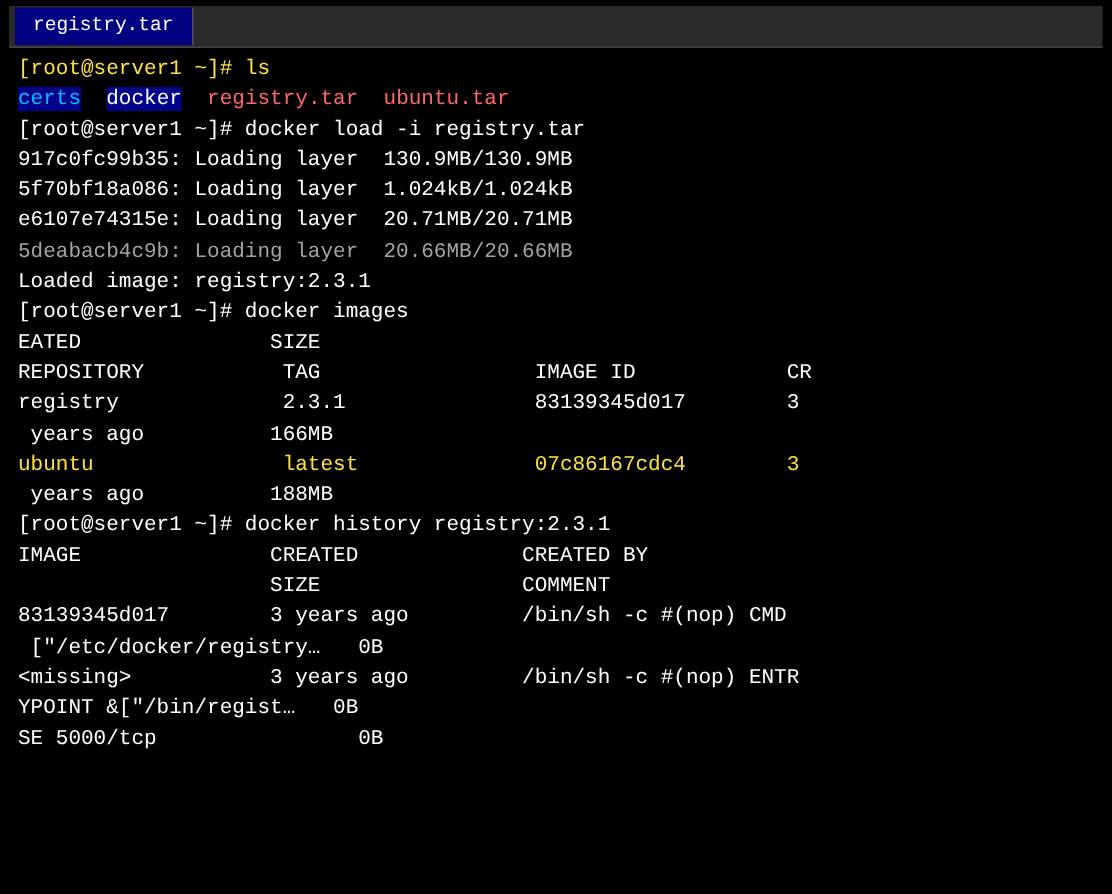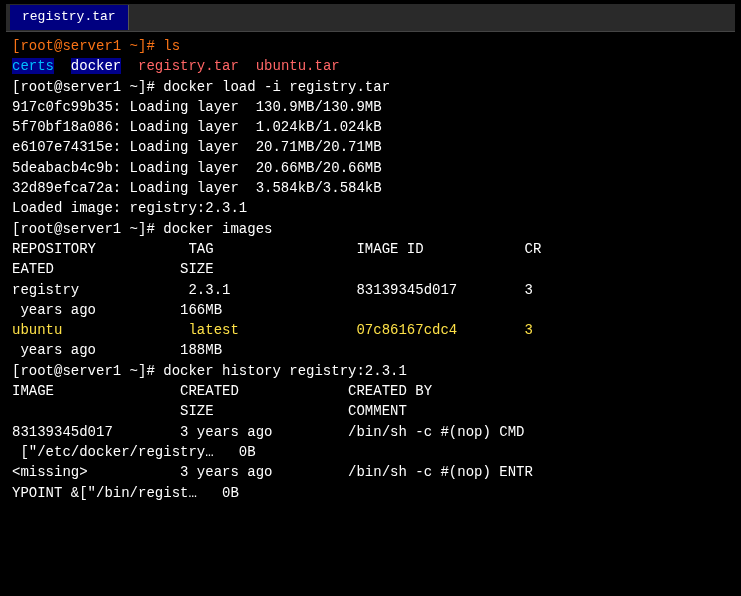--- a/index.html
+++ b/index.html
@@ -52,45 +52,45 @@
 <div class="terminal">
 
   <div class="tab-bar">
     <div class="tab">
       <span>registry.tar</span>
     </div>
   </div>
 
   <div style="padding: 4px 6px;">
 
-    <span class="line"><span style="color:#f97316;">[root@server1 ~]# ls</span></span>
+    <span class="line"><span style="color:#fde047;">[root@server1 ~]# ls</span></span>
 
     <span class="line"><span style="color:#00bfff; background:#00008b;">certs</span><span style="color:#ffffff;">  </span><span style="color:#ffffff; background:#00008b;">docker</span><span style="color:#ffffff;">  </span><span style="color:#ff6666;">registry.tar</span><span style="color:#ffffff;">  </span><span style="color:#ff6666;">ubuntu.tar</span></span>
 
     <span class="line"><span style="color:#ffffff;">[root@server1 ~]# docker load -i registry.tar</span></span>
 
     <span class="line"><span style="color:#ffffff;">917c0fc99b35: Loading layer  130.9MB/130.9MB</span></span>
     <span class="line"><span style="color:#ffffff;">5f70bf18a086: Loading layer  1.024kB/1.024kB</span></span>
     <span class="line"><span style="color:#ffffff;">e6107e74315e: Loading layer  20.71MB/20.71MB</span></span>
-    <span class="line"><span style="color:#ffffff;font-family:Liberation Mono, monospace;">5deabacb4c9b: Loading layer  20.66MB/20.66MB</span></span>
-    <span class="line"><span style="color:#ffffff;">32d89efca72a: Loading layer  3.584kB/3.584kB</span></span>
+    <span class="line"><span style="color:#a3a3a3;font-family:Liberation Mono, monospace;">5deabacb4c9b: Loading layer  20.66MB/20.66MB</span></span>
     <span class="line"><span style="color:#ffffff;">Loaded image: registry:2.3.1</span></span>
 
     <span class="line"><span style="color:#ffffff;">[root@server1 ~]# docker images</span></span>
 
+    <span class="line"><span style="color:#ffffff;">EATED               SIZE</span></span>
     <span class="line"><span style="color:#ffffff;">REPOSITORY           TAG                 IMAGE ID            CR</span></span>
-    <span class="line"><span style="color:#ffffff;">EATED               SIZE</span></span>
     <span class="line"><span style="color:#ffffff;">registry             2.3.1               83139345d017        3</span></span>
     <span class="line"><span style="color:#ffffff;"> years ago          166MB</span></span>
     <span class="line"><span style="color:#fde047;">ubuntu               latest              07c86167cdc4        3</span></span>
     <span class="line"><span style="color:#ffffff;"> years ago          188MB</span></span>
 
     <span class="line"><span style="color:#ffffff;">[root@server1 ~]# docker history registry:2.3.1</span></span>
 
     <span class="line"><span style="color:#ffffff;">IMAGE               CREATED             CREATED BY</span></span>
     <span class="line"><span style="color:#ffffff;">                    SIZE                COMMENT</span></span>
     <span class="line"><span style="color:#ffffff;">83139345d017        3 years ago         /bin/sh -c #(nop) CMD</span></span>
     <span class="line"><span style="color:#ffffff;"> ["/etc/docker/registry…   0B</span></span>
     <span class="line"><span style="color:#ffffff;">&lt;missing&gt;           3 years ago         /bin/sh -c #(nop) ENTR</span></span>
     <span class="line"><span style="color:#ffffff;">YPOINT &amp;["/bin/regist…   0B</span></span>
+    <span class="line"><span style="color:#ffffff;">SE 5000/tcp                0B</span></span>
 
   </div>
 </div>
 
 </body></html>

